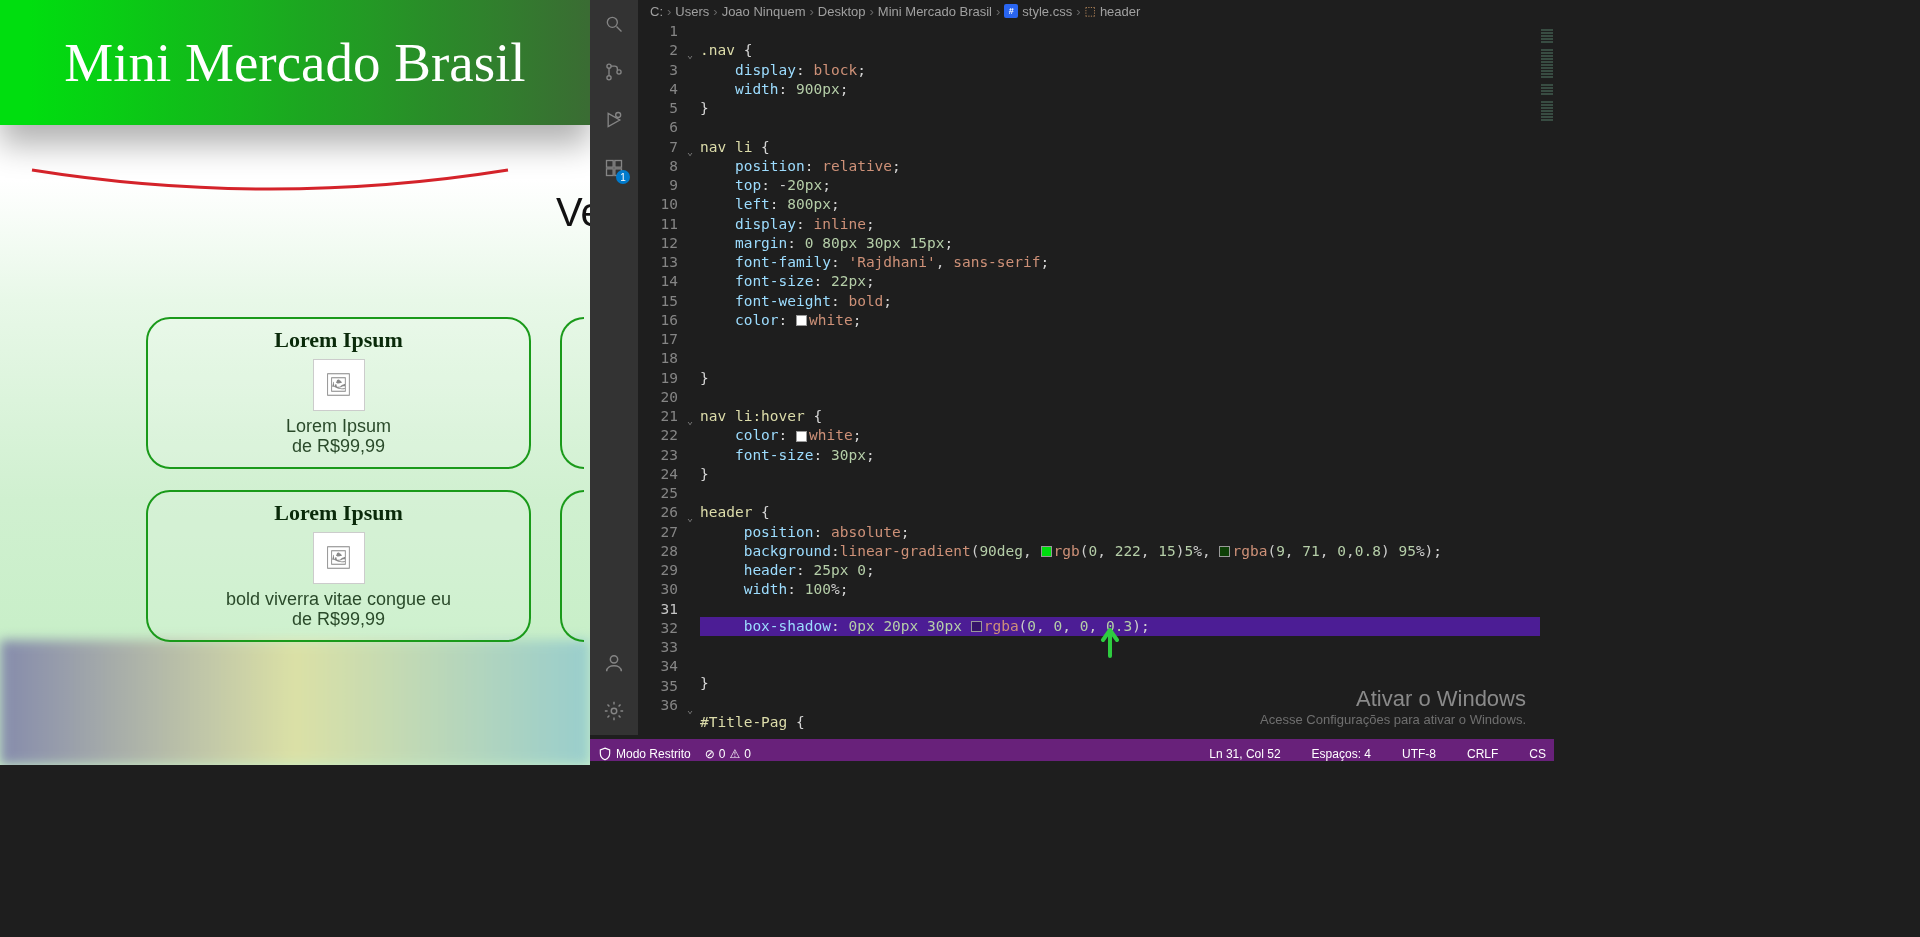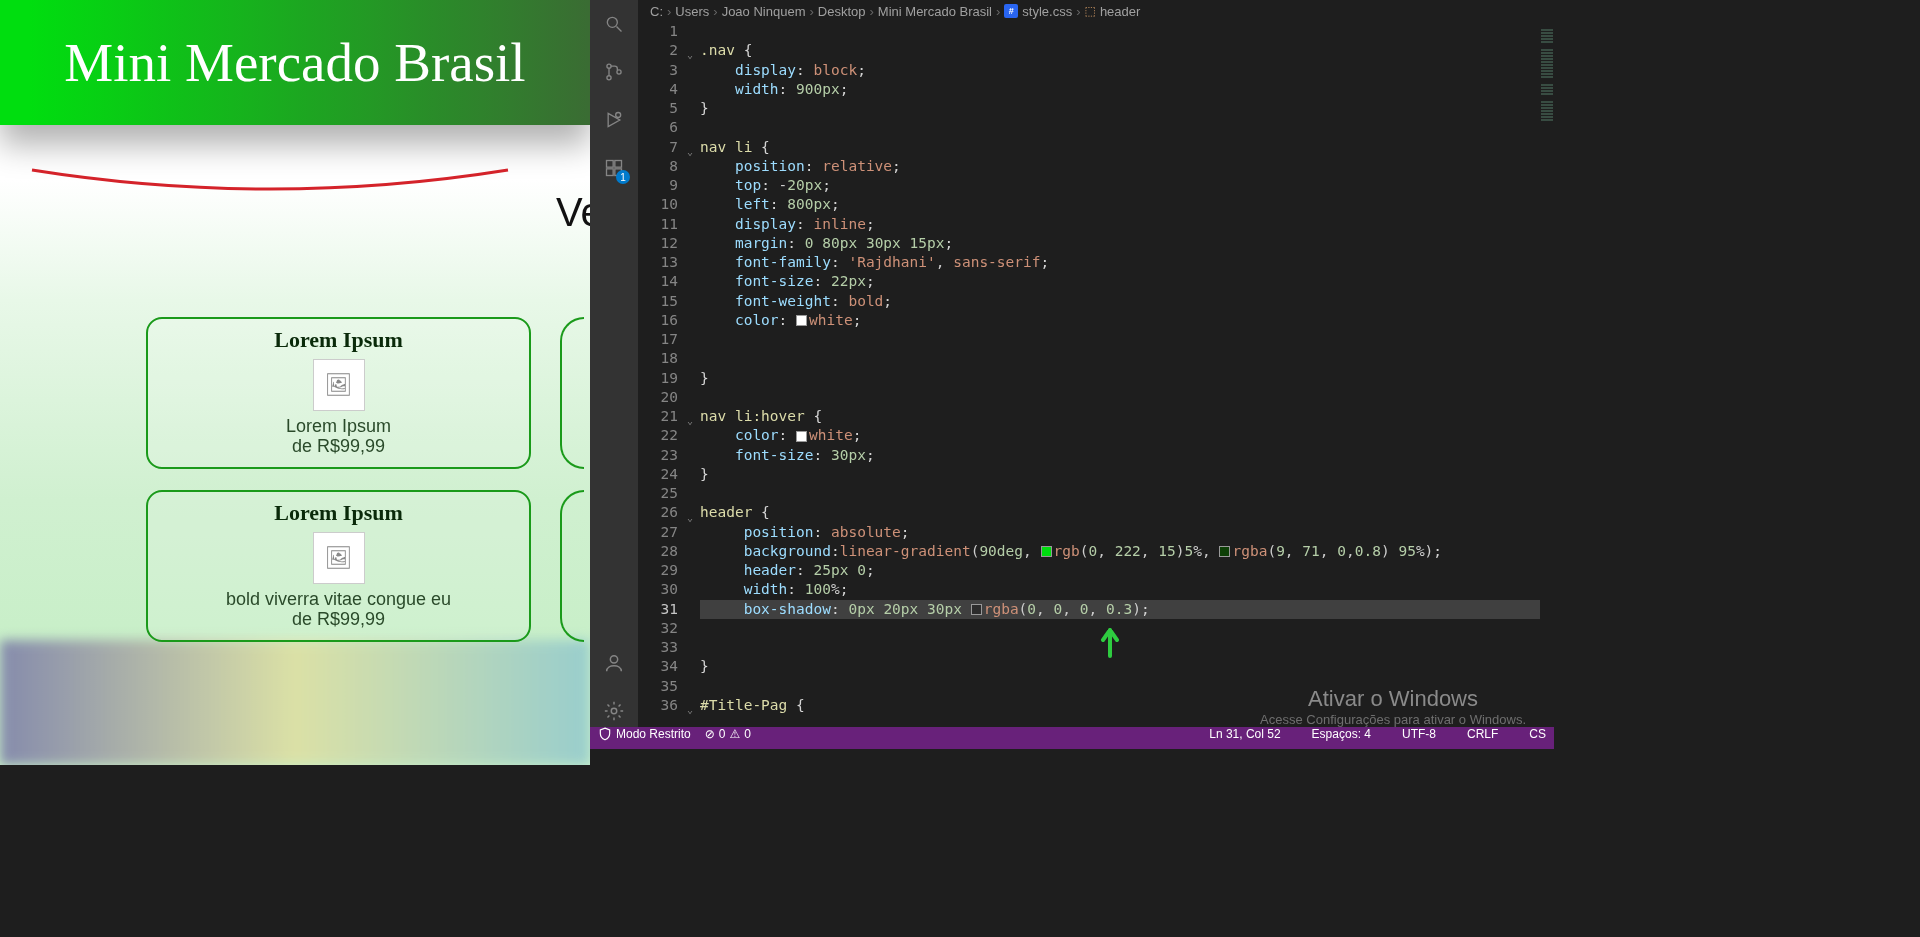--- a/index.html
+++ b/index.html
@@ -4,21 +4,21 @@
 <style>
 * { margin: 0; padding: 0; box-sizing: border-box; }
 body { font-family: "Segoe UI", sans-serif; background: #1e1e1e; overflow: hidden; width: 1554px; height: 765px; position: relative; }
 
 
 .preview { position: absolute; left: 0; top: 0; width: 590px; height: 765px; background: linear-gradient(#fff 180px, #e8f8e8 300px, #d0f0d0 500px, #c8efc8 640px); overflow: hidden; }
 .prev-header { position: absolute; left: 0; top: 0; width: 100%; height: 125px; background: linear-gradient(90deg, rgb(0,222,15) 5%, rgba(9,71,0,0.8) 100%); box-shadow: 0 20px 30px rgba(0,0,0,0.3); display: flex; align-items: center; justify-content: center; }
 .prev-title { font-family: "Brush Script MT", cursive; font-size: 55px; color: #fff; }
 .red-curve { position: absolute; left: 30px; top: 168px; width: 480px; height: 30px; }
 .ve { position: absolute; left: 556px; top: 190px; font-size: 40px; color: #111; }
-.card { position: absolute; left: 146px; width: 385px; height: 152px; border: 2px solid #1a9a1a; border-radius: 16px; background: rgba(255,255,255,0.12); display: flex; flex-direction: column; align-items: center; }
+.card { position: absolute; left: 146px; width: 385px; height: 152px; border: 2px solid #1a9a1a; border-radius: 24px; background: rgba(255,255,255,0.12); display: flex; flex-direction: column; align-items: center; }
 .card.c1 { top: 317px;} .card.c2 { top: 490px;}
 .card2b { position: absolute; left: 560px; top: 317px; width: 24px; height: 152px; border: 2px solid #1a9a1a; border-radius: 24px 0 0 24px; border-right: none;}
 .card2c { position: absolute; left: 560px; top: 490px; width: 24px; height: 152px; border: 2px solid #1a9a1a; border-radius: 24px 0 0 24px; border-right: none;}
 .card h3 { font-family: "Times New Roman", serif; font-weight: bold; font-size: 22px; color: #0a2a0a; margin-top: 8px;}
 .imgbox { width: 52px; height: 52px; background: #fff; border: 1px solid #ccc; margin: 6px 0; display:flex;align-items:center;justify-content:center; color:#888;font-size:22px;}
 .card p { font-size: 18px; color: #2a4a2a; line-height: 1.1; text-align:center;}
 .blur-strip { position:absolute; left:0; top:640px; width:100%; height:125px; background:linear-gradient(90deg,#5a4a9a,#e8d890,#7ab8d0); filter: blur(6px); opacity: .6;}
 .arrow-ann { position:absolute; left:1095px; top:628px; width:30px; height:36px; pointer-events:none; z-index:50;}
 
 
@@ -35,32 +35,32 @@
 .bc-sep{color:#666;}
 
 .editor { position: absolute; left: 48px; top: 22px; width: 912px; height: 713px; font-family: Consolas, monospace; font-size: 14.5px; line-height: 19.26px; }
 .gutter { position: absolute; left: 0; top: 0; width: 44px; height:100%; text-align: right; color: #858585; padding-right: 0; }
 .gnum { height:19.26px; padding-right:4px;}
 .gnum.cur{color:#c6c6c6;}
 .fold { position:absolute; left:44px; top:0; width:16px; height:100%;}
 .fold-icon{position:absolute;color:#888;font-size:10px;width:16px;text-align:center;}
 .code { position: absolute; left: 62px; top: 0; width: 850px; }
 .line { height: 19.26px; white-space: pre; }
-.line.hl { background: #404040; }
+.line.hl { background: #4c1d95; margin-top: 17px; }
 .sel { color: #dcdcaa; } .prop { color: #9cdcfe; } .val { color: #ce9178; } .num { color: #b5cea8; } .pun { color: #d4d4d4; } .str { color: #ce9178; }
 .colorbox{display:inline-block;width:11px;height:11px;border:1px solid #999;vertical-align:middle;margin-right:2px;}
 
 .minimap { position:absolute; right:0; top:22px; width:14px; height:713px; background:#1e1e1e; }
 .mm-line{height:2px; margin:1px 1px; background:#4a6a5a; opacity:.6;}
 
-.statusbar { position: absolute; left: 0; bottom: 16px; width: 964px; height: 22px; background: #68217a; color: #fff; font-size: 12px; display:flex; align-items:flex-start; padding: 0 8px; gap:14px;}
+.statusbar { position: absolute; left: 0; bottom: 4px; width: 964px; height: 22px; background: #68217a; color: #fff; font-size: 12px; display:flex; align-items:flex-end; padding: 0 8px; gap:14px;}
 .statusbar .right{margin-left:auto; display:flex; gap:31px;}
 .sb-item{display:flex;align-items:center;gap:4px;}
 
-.watermark{position:absolute; right:28px; bottom:38px; color:#6f6f6f; font-size:13px; text-align:center;}
+.watermark{position:absolute; right:28px; bottom:38px; color:#6f6f6f; font-size:13px; text-align:right;}
 .watermark h2{font-size:22px; font-weight:400; color:#8a8a8a;}
 </style>
 </head>
 <body>
 
 <div class="preview">
   <div class="blur-strip"></div>
   <div class="prev-header">
     <div class="prev-title">Mini Mercado Brasil</div>
   </div>

